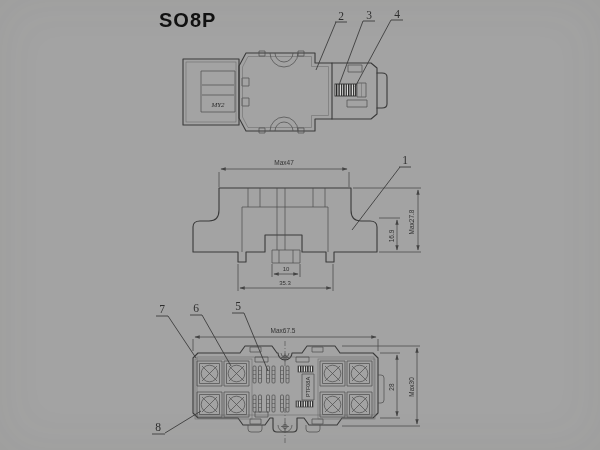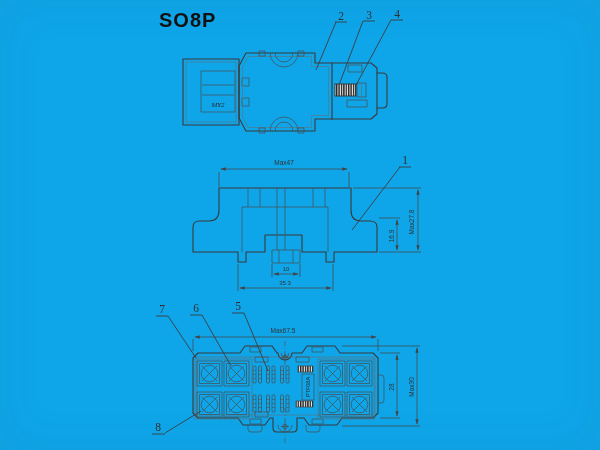--- a/index.html
+++ b/index.html
@@ -1,16 +1,16 @@
 <!DOCTYPE html>
 <html><head>
 <meta charset="utf-8">
 <style>
   html,body{margin:0;padding:0;background:#e8e8e6;}
-  #page{position:relative;width:600px;height:450px;background:#0ea5e9;overflow:hidden;
+  #page{position:relative;width:600px;height:450px;background:#a3a3a3;overflow:hidden;
         box-shadow:inset 0 0 50px rgba(90,85,70,0.06);}
   svg{position:absolute;left:0;top:0;}
   svg text{font-family:"Liberation Sans",sans-serif;fill:#222;}
   .title{font-size:20px;font-weight:bold;letter-spacing:1px;fill:#111;}
   .callout{font-family:"Liberation Serif",serif;font-size:11.5px;fill:#2e2e2e;}
   .dimtext{font-size:6.5px;fill:#333;}
   .dimtext-sm{font-size:6px;fill:#333;}
   .itallbl{font-family:"Liberation Serif",serif;font-size:7px;font-style:italic;fill:#2a2a2a;}
   .vlbl{font-size:5.5px;fill:#2a2a2a;}
   .ln{stroke:#3a3a3a;fill:none;stroke-width:1.1;stroke-linejoin:round;stroke-linecap:round;}

